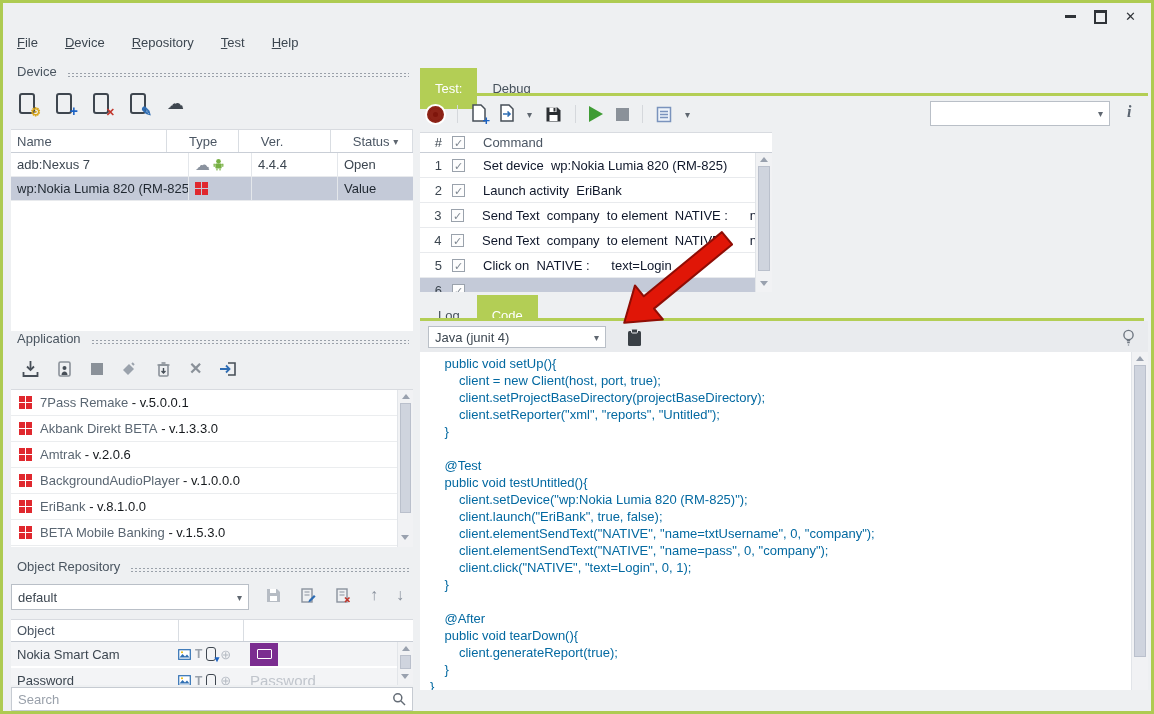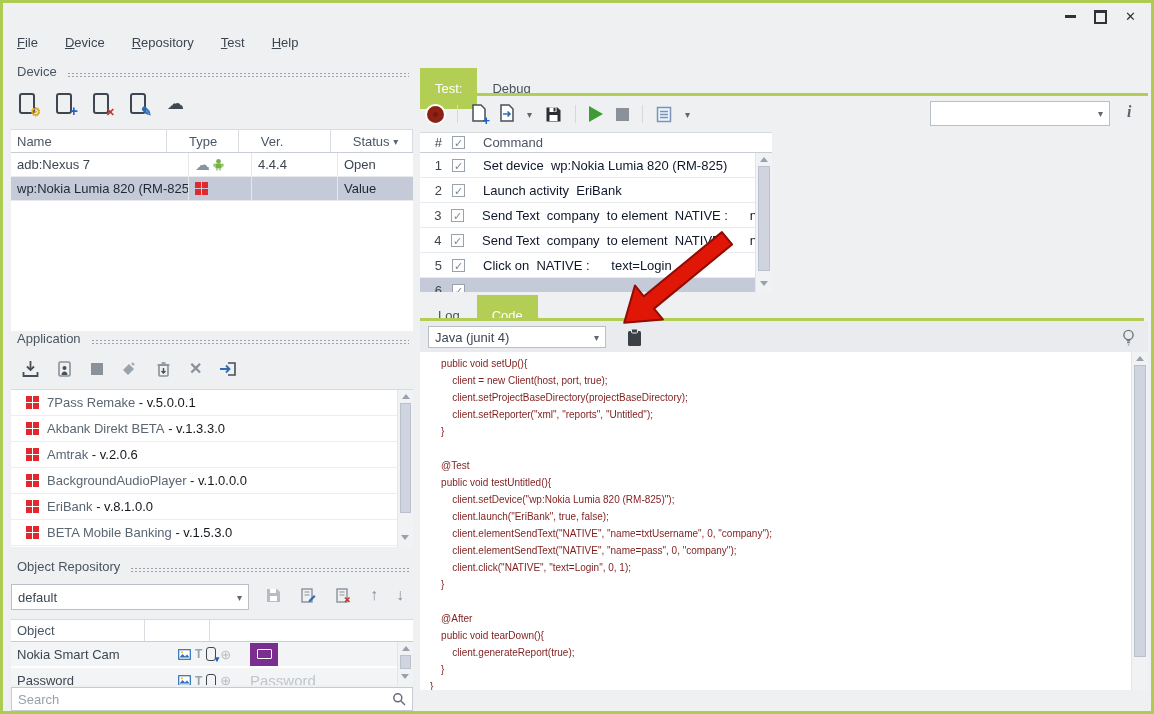--- a/index.html
+++ b/index.html
@@ -42,21 +42,21 @@
   .panel{background:#fff;position:absolute;box-sizing:border-box;border-top:1px solid #d8dbe0;}
   .thead{display:flex;align-items:center;border-bottom:1px solid #c9ced6;color:#4b5663;box-sizing:border-box;}
   .trow{display:flex;align-items:center;border-bottom:1px solid #e8eaed;box-sizing:border-box;cursor:pointer;}
   .trow.selected{background:#c4cad8;}
   .cell{box-sizing:border-box;padding-left:6px;overflow:hidden;white-space:nowrap;height:100%;display:flex;align-items:center;border-right:1px solid #e4e7eb;}
   .thead .cell{border-right:1px solid #d9dde2;height:100%;}
   .c-name{width:178px;}.c-type{width:63px;}.c-ver{width:86px;}.c-status{width:75px;border-right:none;}
   .winlogo{display:inline-grid;grid-template-columns:6px 6px;grid-template-rows:6px 6px;gap:1px;}
   .winlogo i{background:#e0282e;display:block;}
   
-  .app-row{display:flex;align-items:center;height:25px;border-bottom:1px solid #ebedef;padding-left:15px;cursor:pointer;}
+  .app-row{display:flex;align-items:center;height:25px;border-bottom:1px solid #ebedef;padding-left:8px;cursor:pointer;}
   .app-row .winlogo{margin-right:8px;}
   .app-name{color:#5a6672;}
   .app-sep,.app-ver{color:#14181c;white-space:pre;}
   
   .obj-icons{display:flex;align-items:center;gap:4px;}
   .thumb-cam{width:28px;height:23px;background:#7b2d90;display:flex;align-items:center;justify-content:center;}
   .thumb-cam i{display:block;width:13px;height:8px;border:1.5px solid #fff;border-radius:1px;position:relative;}
   .thumb-pass{color:#c0c5cc;font-size:15px;}
   .or-glyph{color:#8a929e;font-size:16px;font-weight:bold;cursor:pointer;}
   
@@ -70,21 +70,21 @@
   
   .cmd-row{display:flex;align-items:center;height:24px;border-bottom:1px solid #e8eaed;cursor:pointer;}
   .cmd-row.selected{background:#c4cad8;}
   .cmd-num{width:22px;text-align:right;padding-right:6px;color:#3c4650;}
   .cmd-row .cb,.cmd-head .cb{margin:0 4px;}
   .cmd-text{margin-left:14px;white-space:pre;overflow:hidden;color:#0f172a;}
   
   .prop-box{position:absolute;left:0;right:0;background:#f8f9fa;border:1px solid #e8eaee;box-sizing:border-box;}
   
   .code-area{position:absolute;background:#fff;overflow:hidden;cursor:text;}
-  .code-line{height:17px;line-height:17px;white-space:pre;color:#7f1d1d;font-family:"Liberation Sans",sans-serif;font-size:10px;padding-left:10px;}
+  .code-line{height:17px;line-height:17px;white-space:pre;color:#0369a1;font-family:"Liberation Sans",sans-serif;font-size:13px;padding-left:10px;}
   .codebar{position:absolute;background:#e9ebee;border-bottom:1px solid #d8dbdf;}
   
   .search-box{position:absolute;background:#fff;border:1px solid #c6cbd2;box-sizing:border-box;display:flex;align-items:center;gap:38px;}
   .search-box input{flex:1;border:none;outline:none;font-size:13px;color:#3c4650;padding:0 6px;font-family:"Liberation Sans",sans-serif;background:transparent;}
   .search-box input::placeholder{color:#99a0aa;}
   .info-i{font-family:"Liberation Serif",serif;font-style:italic;font-weight:bold;color:#5a6470;font-size:16px;cursor:pointer;}
 </style>
 </head>
 <body>
 
@@ -327,21 +327,21 @@
         <rect x="2" y="2" width="10" height="13" fill="none" stroke="#8a929e" stroke-width="1.4"></rect>
         <path d="M4.5 5h5M4.5 8h5" stroke="#8a929e"></path>
         <path d="M10 10.5l4.5 4.5M14.5 10.5L10 15" stroke="#c2352b" stroke-width="1.6"></path>
       </svg>
     <span class="or-glyph">↑</span>
     <span class="or-glyph">↓</span>
   </div>
 
   <div class="panel" style="left:8px;top:616px;width:402px;height:66px;overflow:hidden;">
     <div class="thead" style="height:22px;">
-      <span class="cell" style="width:134px;">Object</span>
+      <span class="cell" style="width:168px;">Object</span>
       <span class="cell" style="width:65px;"></span>
       <span class="cell" style="border-right:none;flex:1;"></span>
     </div>
     <div class="trow" style="height:26px;background:#f3f4f6;border-bottom:2px solid #fff;">
       <span class="cell" style="width:167px;border-right:none;">Nokia Smart Cam</span>
       <span class="obj-icons" style="width:72px;">
         <svg width="13" height="11" viewBox="0 0 13 11">
             <rect x=".7" y=".7" width="11.6" height="9.6" fill="#fff" stroke="#2f6fb3" stroke-width="1.2"></rect>
             <path d="M1.5 8.5L4.5 5l2.5 2.5L9 5.5l2.5 3z" fill="#2f6fb3"></path>
             <circle cx="4" cy="3.2" r="1" fill="#e8b90c"></circle>

